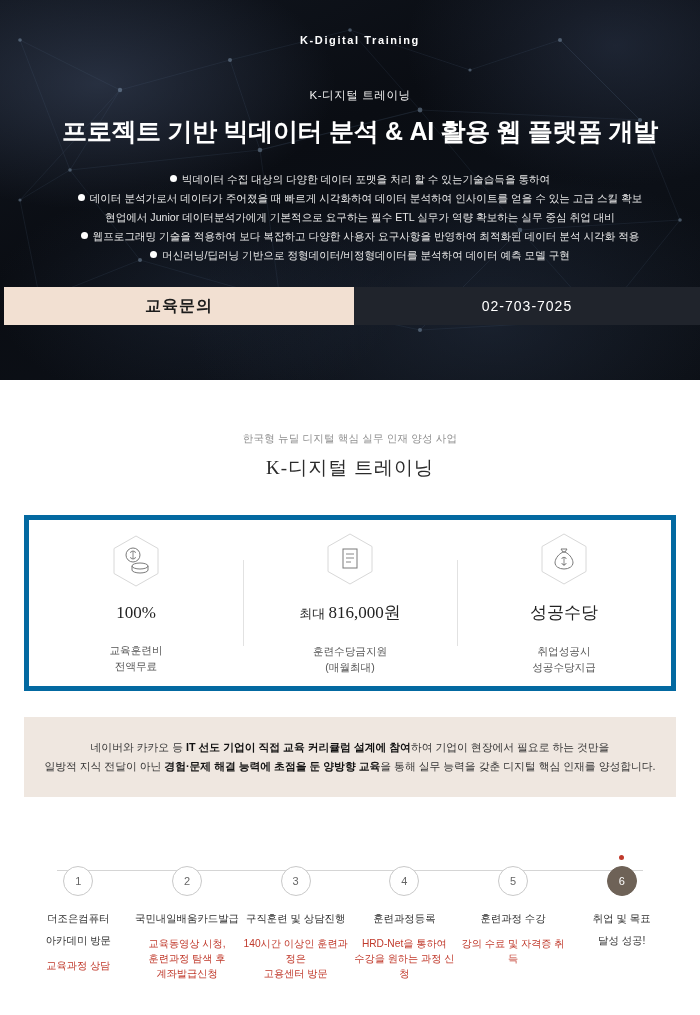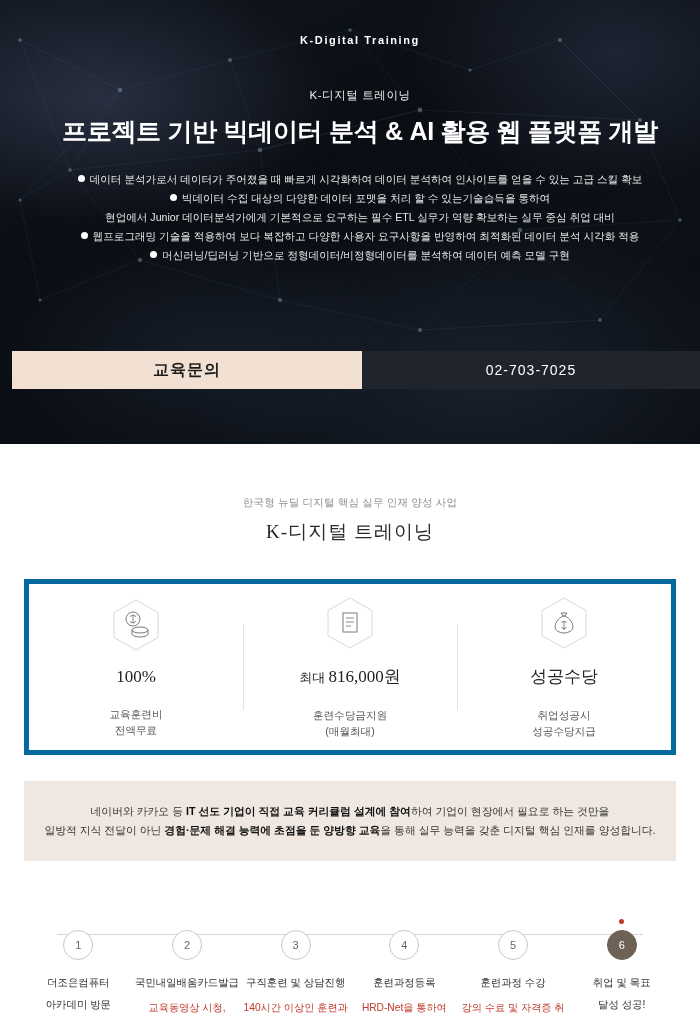--- a/index.html
+++ b/index.html
@@ -12,21 +12,21 @@
     width: 700px;
     min-height: 1015px;
     position: relative;
     overflow: hidden;
   }
 
   
   .hero {
     position: relative;
     width: 700px;
-    height: 444px;
+    height: 380px;
     background:
       radial-gradient(ellipse 340px 180px at 14% 22%, rgba(60,72,96,0.55), rgba(0,0,0,0) 70%),
       radial-gradient(ellipse 300px 200px at 88% 12%, rgba(52,64,88,0.45), rgba(0,0,0,0) 70%),
       radial-gradient(ellipse 420px 220px at 70% 86%, rgba(45,58,80,0.40), rgba(0,0,0,0) 72%),
       radial-gradient(ellipse 280px 160px at 28% 78%, rgba(40,52,72,0.35), rgba(0,0,0,0) 72%),
       linear-gradient(155deg, #11161f 0%, #0a0d13 40%, #0c1017 70%, #090c11 100%);
     overflow: hidden;
     padding-left: 20px;
   }
   .hero-net {
@@ -72,21 +72,21 @@
   .dot {
     display: inline-block;
     width: 7px; height: 7px;
     border-radius: 50%;
     background: #ffffff;
     margin-right: 5px;
     vertical-align: 1px;
   }
   .contact-bar {
     position: absolute;
-    left: 12px; right: 0;
+    left: 4px; right: 0;
     bottom: 55px;
     display: flex;
     height: 38px;
     z-index: 4;
   }
   .contact-label {
     flex: 0 0 350px;
     background: #f2e0d2;
     color: #1c1c1c;
     font-size: 16px;
@@ -281,22 +281,22 @@
         <circle cx="420" cy="330" r="2"></circle>
           <circle cx="600" cy="320" r="1.8"></circle>
       </g>
     </svg>
 
     <div class="hero-inner">
       <div class="hero-brand">K-Digital Training</div>
       <div class="hero-sub">K-디지털 트레이닝</div>
       <div class="hero-title">프로젝트 기반 빅데이터 분석 &amp; AI 활용 웹 플랫폼 개발</div>
       <ul class="hero-bullets">
+        <li><span class="dot"></span><span>빅데이터 수집 대상의 다양한 데이터 포맷을 처리 할 수 있는기술습득을 통하여</span></li>
         <li><span class="dot"></span><span>데이터 분석가로서 데이터가 주어졌을 때 빠르게 시각화하여 데이터 분석하여 인사이트를 얻을 수 있는 고급 스킬 확보</span></li>
-        <li><span class="dot"></span><span>빅데이터 수집 대상의 다양한 데이터 포맷을 처리 할 수 있는기술습득을 통하여</span></li>
         <li><span>현업에서 Junior 데이터분석가에게 기본적으로 요구하는 필수 ETL 실무가 역량 확보하는 실무 중심 취업 대비</span></li>
         <li><span class="dot"></span><span>웹프로그래밍 기술을 적용하여 보다 복잡하고 다양한 사용자 요구사항을 반영하여 최적화된 데이터 분석 시각화 적용</span></li>
         <li><span class="dot"></span><span>머신러닝/딥러닝 기반으로 정형데이터/비정형데이터를 분석하여 데이터 예측 모델 구현</span></li>
       </ul>
     </div>
 
     <div class="contact-bar">
       <div class="contact-label">교육문의</div>
       <div class="contact-number">02-703-7025</div>
     </div>

